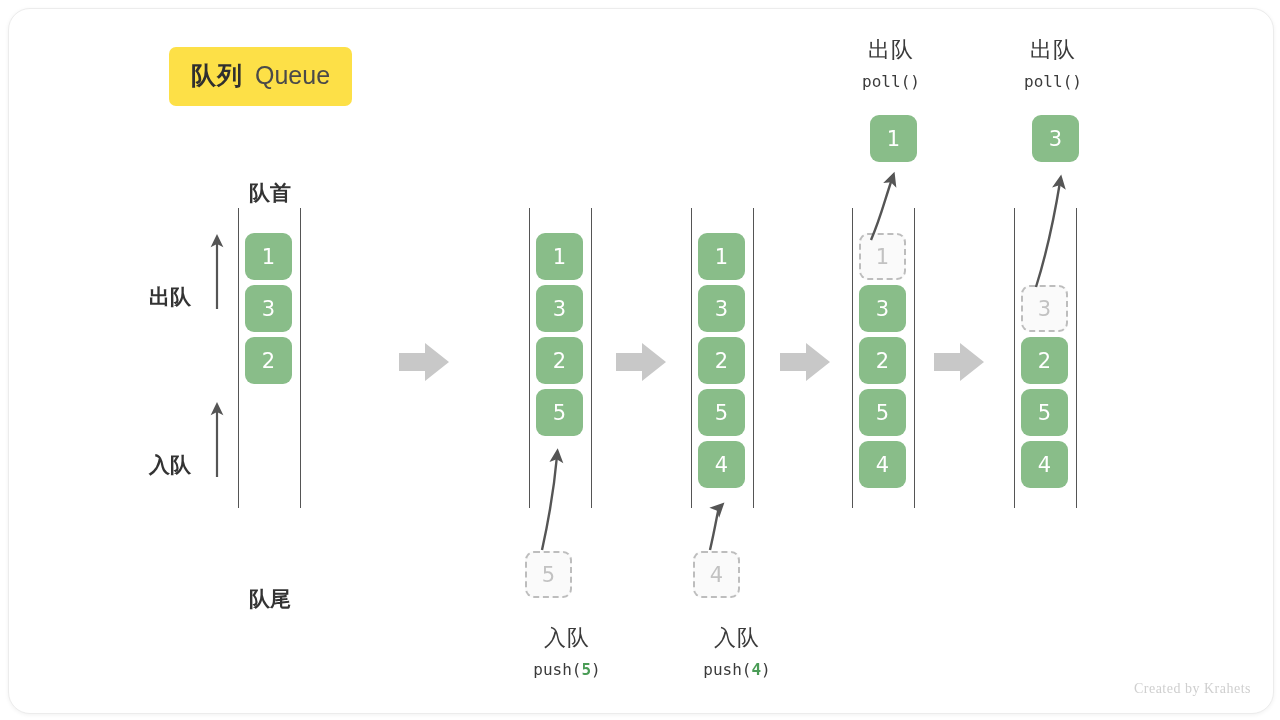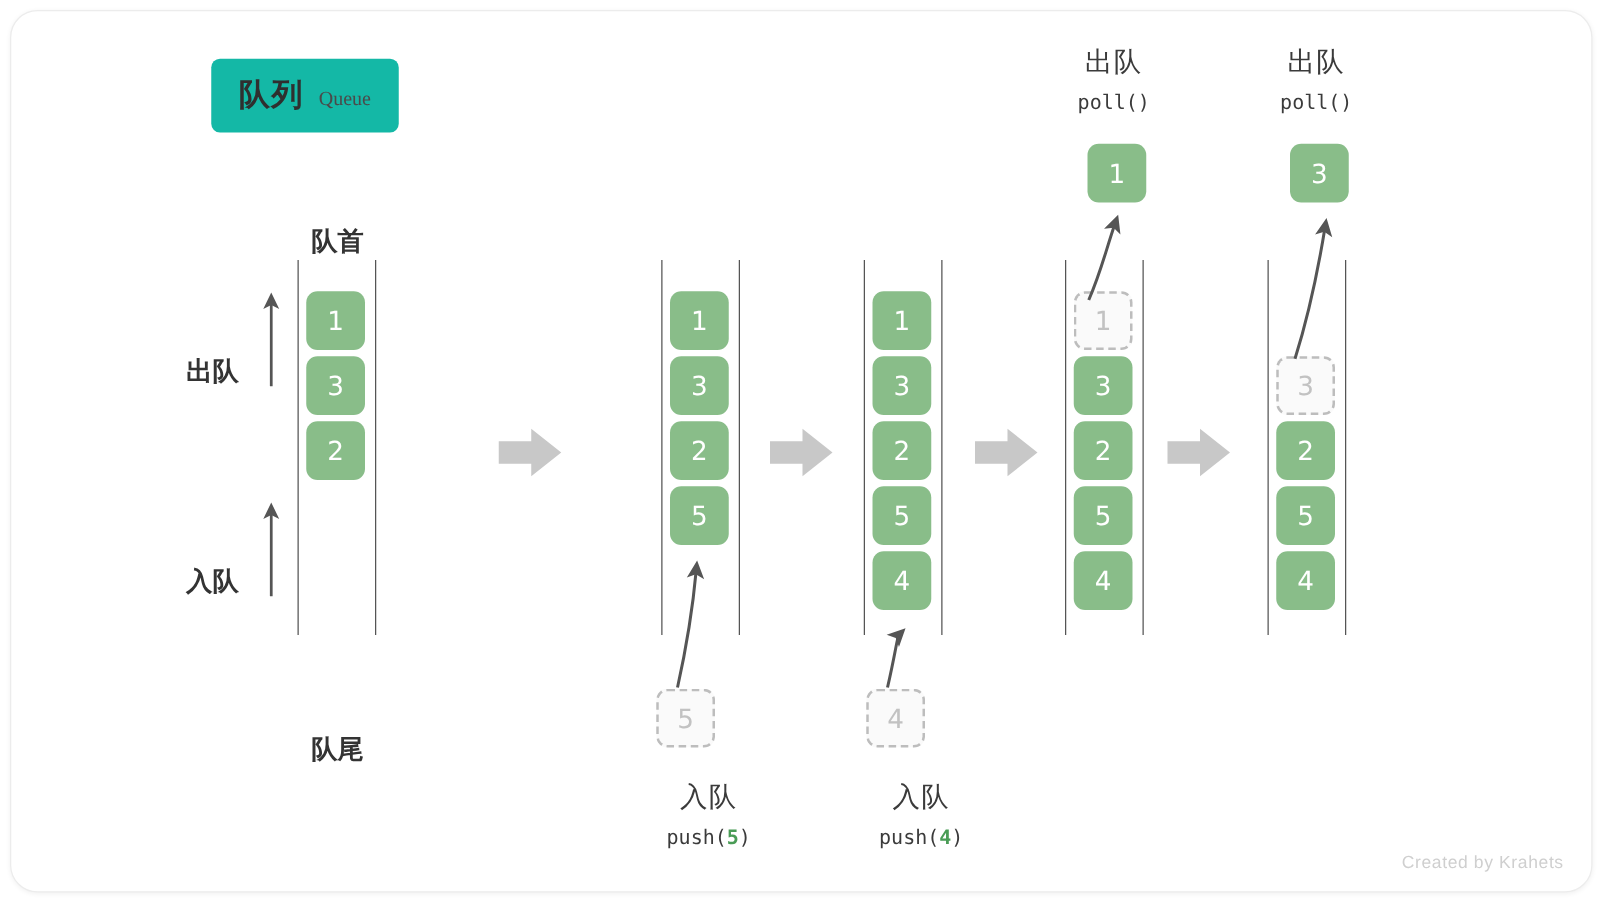--- a/index.html
+++ b/index.html
@@ -8,27 +8,27 @@
   #card{
     position:absolute;left:8px;top:8px;width:1264px;height:704px;
     background:#ffffff;border:1px solid #ececec;border-radius:22px;
     box-shadow:0 1px 4px rgba(0,0,0,0.06);
     overflow:hidden;
   }
 
   
   #title-chip{
     position:absolute;left:160px;top:38px;
-    background:#14b8a6;border-radius:7px;
+    background:#fde047;border-radius:7px;
     padding:12px 22px 14px 22px;
     display:flex;align-items:baseline;gap:12px;
     color:#2f2f2f;
   }
   #title-chip .cn{font-size:25px;font-weight:bold;letter-spacing:1px;}
-  #title-chip .en{font-size:16px;font-family:Liberation Serif, serif;color:#4a4a4a;}
+  #title-chip .en{font-size:25px;font-family:Liberation Sans, sans-serif;color:#4a4a4a;}
 
   
   .cnlabel{position:absolute;font-size:21px;font-weight:bold;color:#333;white-space:nowrap;margin-top:12px;}
   .oplabel{position:absolute;text-align:center;white-space:nowrap;color:#3b3b3b;}
   .oplabel .cn{display:block;font-size:22px;font-weight:normal;letter-spacing:1px;}
   .oplabel .code{display:block;font-size:16px;font-family:"DejaVu Sans Mono","Liberation Mono",monospace;margin-top:7px;}
   .oplabel .code .num{color:#4a9c56;font-weight:bold;}
 
   
   .rail{position:absolute;width:1px;background:#555;}
@@ -45,21 +45,21 @@
     border:2px dashed #bdbdbd;box-sizing:border-box;
   }
   .cell.popped{box-shadow:none;}
 
   
   #svg{position:absolute;left:0;top:0;width:1264px;height:704px;pointer-events:none;}
 
   
   #credit{
     position:absolute;right:22px;bottom:16px;
-    font-family:Liberation Sans, sans-serif;
+    font-family:Liberation Serif, serif;
     font-size:14px;color:#cfcfcf;letter-spacing:0.5px;
   }
 </style>
 </head>
 <body>
 
 <div id="card">
 
   <div id="title-chip">
     <span class="cn">队列</span>

